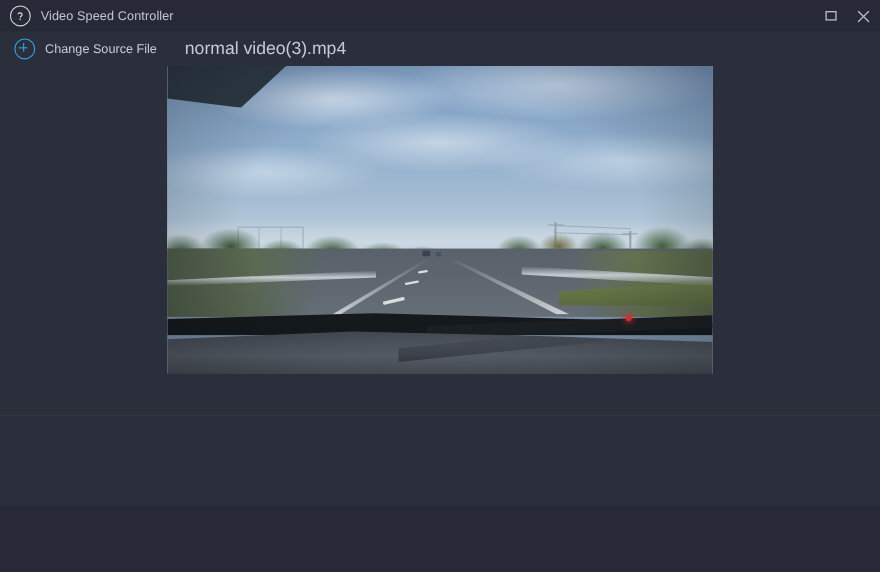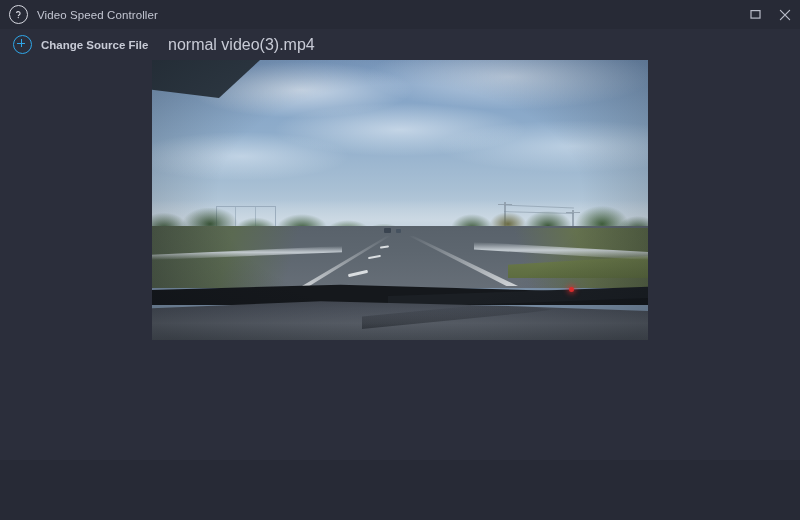--- a/index.html
+++ b/index.html
@@ -39,21 +39,21 @@
   }
   .plusicon{
     width:17px;height:17px;margin-left:13px;flex:none;
     border:1.6px solid #2fa6e8;border-radius:50%;position:relative;
   }
   .plusicon:before,.plusicon:after{
     content:"";position:absolute;background:#2fa6e8;
   }
   .plusicon:before{left:3.2px;top:6.7px;width:7.5px;height:1.6px;}
   .plusicon:after{left:6.7px;top:3.2px;width:1.6px;height:7.5px;}
-  .change-src{color:#c8cbd6;font-size:11.5px;margin-left:9px;font-weight:bold;}
+  .change-src{color:#c8cbd6;font-size:11.5px;margin-left:9px;}
   .src-name{color:#c8cbd6;font-size:16px;position:absolute;left:168px;}
   .src-meta{color:#9b9fae;font-size:11.5px;position:absolute;left:289px;}
 
   
   .stage{
     position:absolute;left:0;top:60px;width:800px;height:280px;background:#2b2e3b;
   }
   .video{
     position:absolute;left:152px;top:0;width:496px;height:280px;overflow:hidden;
     background:#7f95ad;

